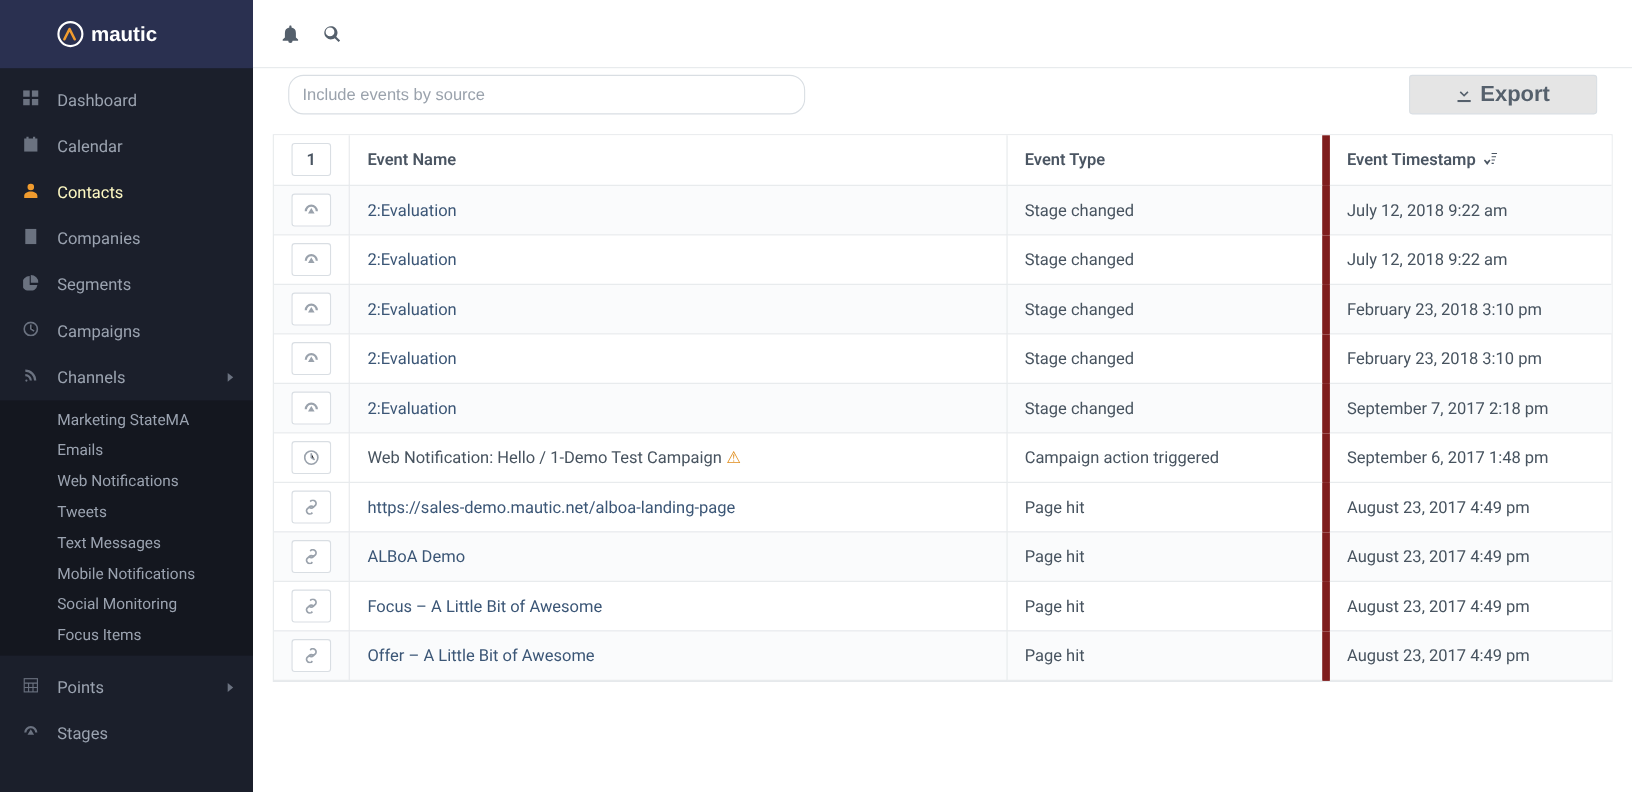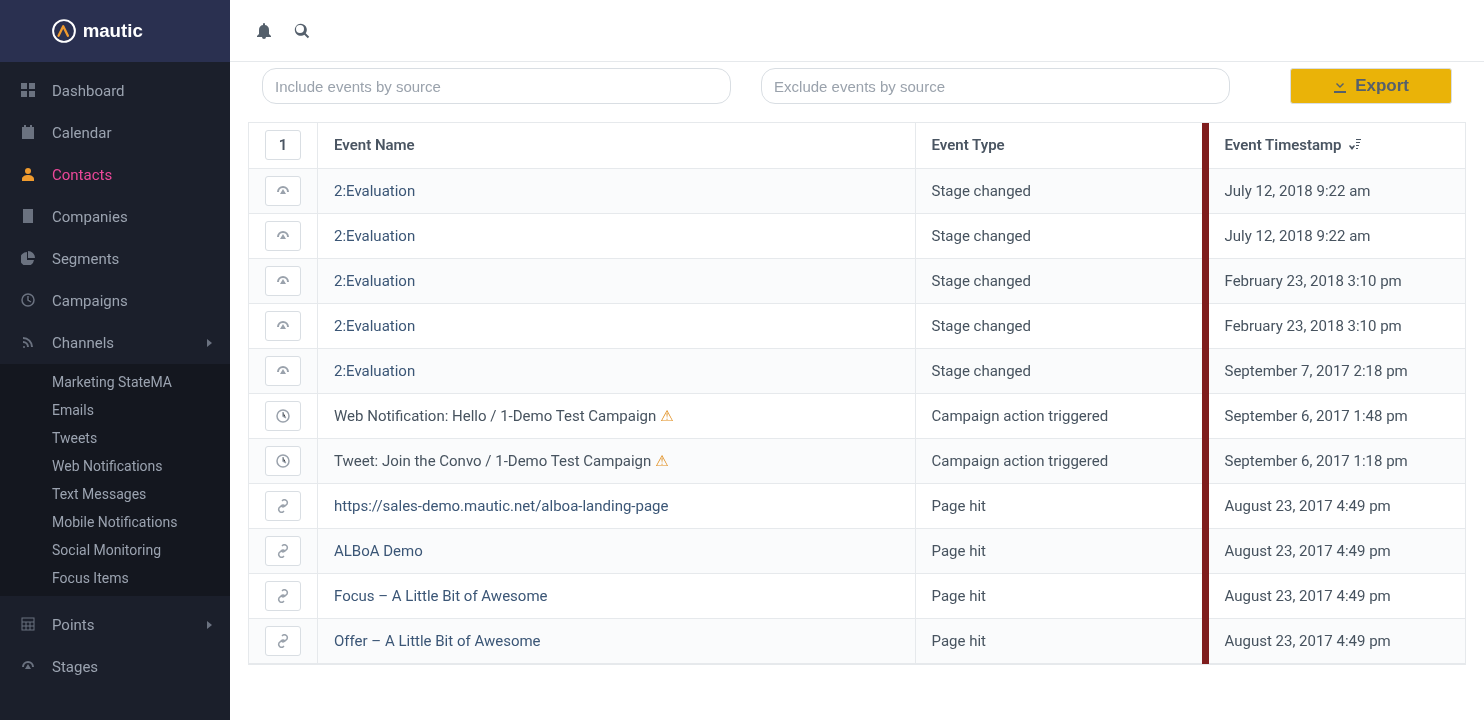--- a/index.html
+++ b/index.html
@@ -33,21 +33,21 @@
 .nav-item {
   display: flex;
   align-items: center;
   height: 42px;
   padding: 0 18px;
   cursor: pointer;
   color: #9ba3b0;
   font-size: 15px;
   position: relative;
 }
-.nav-item.active { color: #ec4899; }
+.nav-item.active { color: #fef9c3; }
 .nav-item .nav-icon {
   width: 20px;
   margin-right: 14px;
   text-align: center;
   font-size: 14px;
   color: #6b7280;
 }
 .nav-item.active .nav-icon { color: #f09b2e; }
 .nav-caret {
   position: absolute;
@@ -112,23 +112,23 @@
   font-size: 15px;
   color: #333;
   width: 470px;
 }
 .filter-input::placeholder { color: #9aa2ac; }
 .spacer { flex: 1; }
 .export-btn {
   height: 36px;
   padding: 0 42px;
   border: 1px solid #d9dee3;
-  background: #eab308;
+  background: #e5e5e5;
   border-radius: 3px;
-  font-size: 17px;
+  font-size: 20px;
   font-weight: 600;
   color: #55606c;
   cursor: pointer;
   display: flex;
   align-items: center;
   gap: 8px;
 }
 .table-wrap {
   margin: 0 8px;
   border: 1px solid #e6e9ec;
@@ -233,22 +233,22 @@
           <span class="nav-icon"><svg width="14" height="14" viewBox="0 0 14 14">
               <path fill="currentColor" d="M2 2a10 10 0 0 1 10 10h-2A8 8 0 0 0 2 4V2zm0 4a6 6 0 0 1 6 6H6a4 4 0 0 0-4-4V6zm1 5a1 1 0 1 1 0 2 1 1 0 0 1 0-2z"></path>
             </svg></span>
           <span>Channels</span>
           <span class="nav-caret"></span>
         </div>
       </nav>
     <div class="subnav" id="nav-channels">
         <div class="sub-item">Marketing StateMA</div>
         <div class="sub-item">Emails</div>
+        <div class="sub-item">Web Notifications</div>
         <div class="sub-item">Tweets</div>
-        <div class="sub-item">Web Notifications</div>
         <div class="sub-item">Text Messages</div>
         <div class="sub-item">Mobile Notifications</div>
         <div class="sub-item">Social Monitoring</div>
         <div class="sub-item">Focus Items</div>
       </div>
     <nav class="nav" id="nav-tail">
         <div class="nav-item">
           <span class="nav-icon"><svg width="14" height="14" viewBox="0 0 14 14">
               <rect x="1" y="1" width="12" height="12" fill="none" stroke="currentColor"></rect>
               <path stroke="currentColor" d="M1 5h12M5 5v8M9 5v8M1 9h12"></path>
@@ -275,21 +275,20 @@
       <div class="icon-btn">
         <svg width="16" height="16" viewBox="0 0 16 16">
             <path fill="currentColor" d="M11.7 10.3a6 6 0 1 0-1.4 1.4l3.5 3.5 1.4-1.4-3.5-3.5zM6 10a4 4 0 1 1 0-8 4 4 0 0 1 0 8z"></path>
           </svg>
       </div>
     </div>
 
     <div class="content">
       <div class="filter-row">
         <input class="filter-input" placeholder="Include events by source" style="">
-        <input class="filter-input" placeholder="Exclude events by source" style="">
         <div class="spacer"></div>
         <button class="export-btn">
           <svg width="14" height="14" viewBox="0 0 14 14">
               <path fill="currentColor" d="M7 0v7L4 4 3 5l4 4 4-4-1-1-3 3V0H7zm-6 12h12v2H1v-2z"></path>
             </svg>
           <span>Export</span>
         </button>
       </div>
 
       <div class="table-wrap">
@@ -364,31 +363,20 @@
                 <td class="col-icon"><span class="row-icon-box">
                     <svg width="14" height="14" viewBox="0 0 14 14">
                       <circle cx="7" cy="7" r="6" fill="none" stroke="currentColor" stroke-width="1.5"></circle>
                       <path stroke="currentColor" stroke-width="1.5" d="M7 3v4l3 2"></path>
                     </svg>
                   </span></td>
                 <td class="col-name"><span class="">Web Notification: Hello / 1-Demo Test Campaign</span><span class="warn-icon">⚠</span></td>
                 <td class="col-type">Campaign action triggered</td>
                 <td class="col-ts">September 6, 2017 1:48 pm</td>
               </tr>
-              <tr class="tr-alt">
-                <td class="col-icon"><span class="row-icon-box">
-                    <svg width="14" height="14" viewBox="0 0 14 14">
-                      <circle cx="7" cy="7" r="6" fill="none" stroke="currentColor" stroke-width="1.5"></circle>
-                      <path stroke="currentColor" stroke-width="1.5" d="M7 3v4l3 2"></path>
-                    </svg>
-                  </span></td>
-                <td class="col-name"><span class="">Tweet: Join the Convo / 1-Demo Test Campaign</span><span class="warn-icon">⚠</span></td>
-                <td class="col-type">Campaign action triggered</td>
-                <td class="col-ts">September 6, 2017 1:18 pm</td>
-              </tr>
               <tr>
                 <td class="col-icon"><span class="row-icon-box">
                     <svg width="14" height="14" viewBox="0 0 14 14">
                       <path fill="none" stroke="currentColor" stroke-width="1.5" d="M5 7a3 3 0 0 0 4 0l2-2a3 3 0 0 0-4-4L6 2M9 7a3 3 0 0 0-4 0L3 9a3 3 0 0 0 4 4l1-1"></path>
                     </svg>
                   </span></td>
                 <td class="col-name"><span class="link-cell">https://sales-demo.mautic.net/alboa-landing-page</span></td>
                 <td class="col-type">Page hit</td>
                 <td class="col-ts">August 23, 2017 4:49 pm</td>
               </tr>

